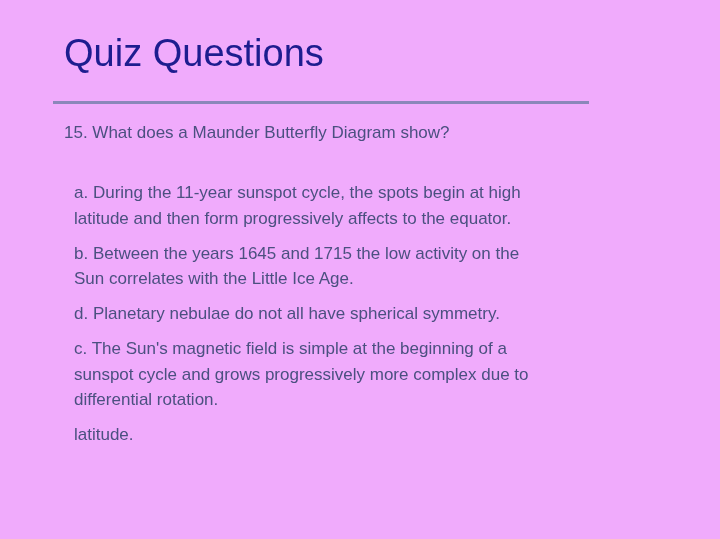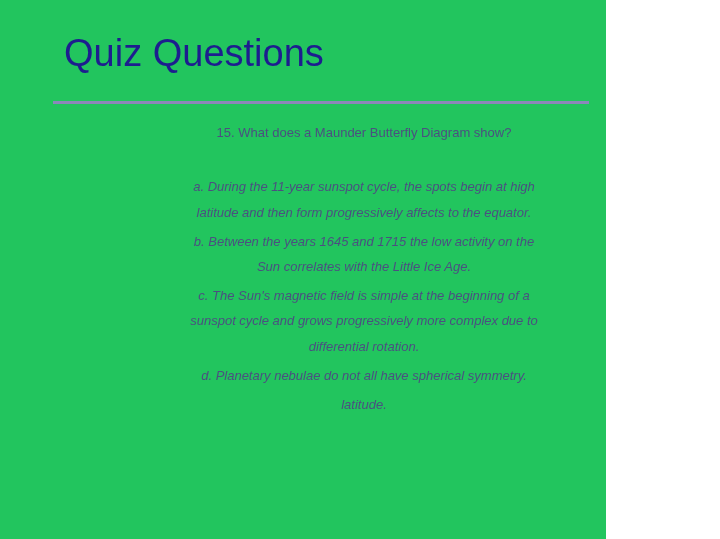--- a/index.html
+++ b/index.html
@@ -3,23 +3,23 @@
 <meta charset="utf-8">
 <style>
   html, body {
     margin: 0;
     padding: 0;
     background: #ffffff;
   }
 
   #slide {
     position: relative;
-    width: 606px;
+    width: 720px;
     height: 539px;
-    background: #22c55e;
+    background: #f0abfc;
     overflow: hidden;
     font-family: "Liberation Sans", sans-serif;
     -webkit-font-smoothing: antialiased;
   }
 
   #slide-title {
     position: absolute;
     left: 64px;
     top: 30px;
     font-size: 38px;
@@ -38,36 +38,34 @@
     height: 0;
     border-top: 3px solid #8b87ba;
   }
 
   #body-block {
     position: absolute;
     left: 64px;
     top: 120px;
     width: 600px;
     color: #4b5080;
-    font-size: 13px;
+    font-size: 17px;
     line-height: 25.2px;
-    text-align: center;
   }
 
   .q-line {
     white-space: nowrap;
   }
 
   .spacer-line {
     height: 25.2px;
   }
 
   .ans-para {
-    margin: 4px;
-    font-style: italic;
+    margin: 10px;
   }
 
   .ans-line {
     white-space: nowrap;
   }
 </style>
 </head>
 <body>
 
 <div id="slide">
@@ -86,27 +84,27 @@
       <div class="ans-line">a. During the 11-year sunspot cycle, the spots begin at high</div>
       <div class="ans-line">latitude and then form progressively affects to the equator.</div>
     </div>
 
     <div class="ans-para">
       <div class="ans-line">b. Between the years 1645 and 1715 the low activity on the</div>
       <div class="ans-line">Sun correlates with the Little Ice Age.</div>
     </div>
 
     <div class="ans-para">
+      <div class="ans-line">d. Planetary nebulae do not all have spherical symmetry.</div>
+    </div>
+
+    <div class="ans-para">
       <div class="ans-line">c. The Sun's magnetic field is simple at the beginning of a</div>
       <div class="ans-line">sunspot cycle and grows progressively more complex due to</div>
       <div class="ans-line">differential rotation.</div>
-    </div>
-
-    <div class="ans-para">
-      <div class="ans-line">d. Planetary nebulae do not all have spherical symmetry.</div>
     </div>
 
     <div class="ans-para">
       <div class="ans-line">latitude.</div>
     </div>
 
   </div>
 
 </div>
 

